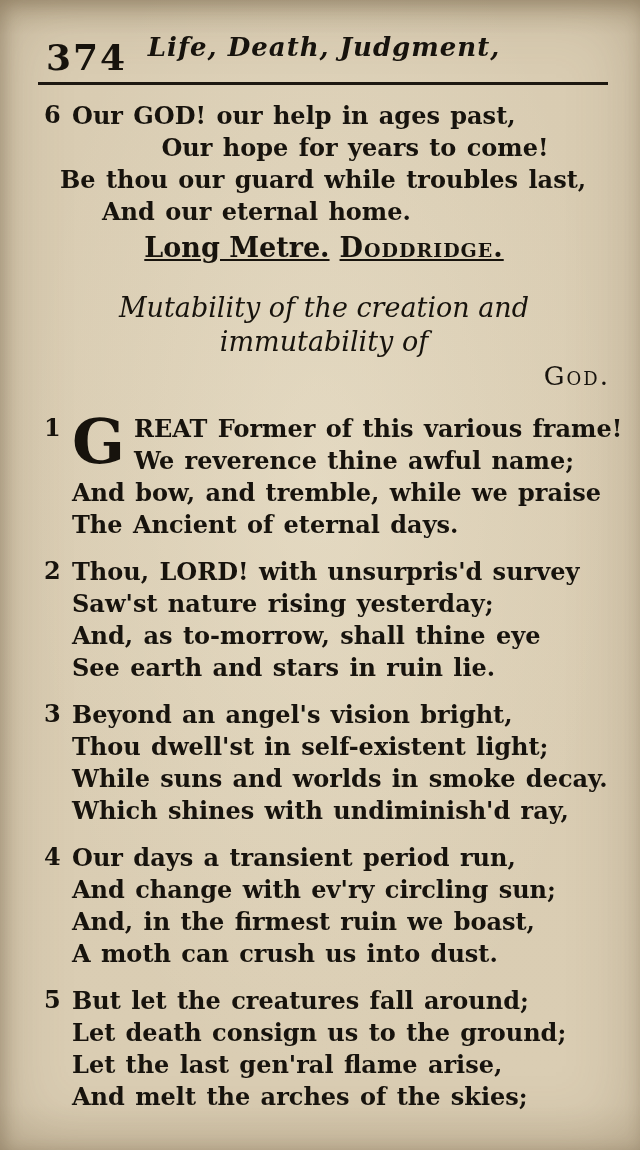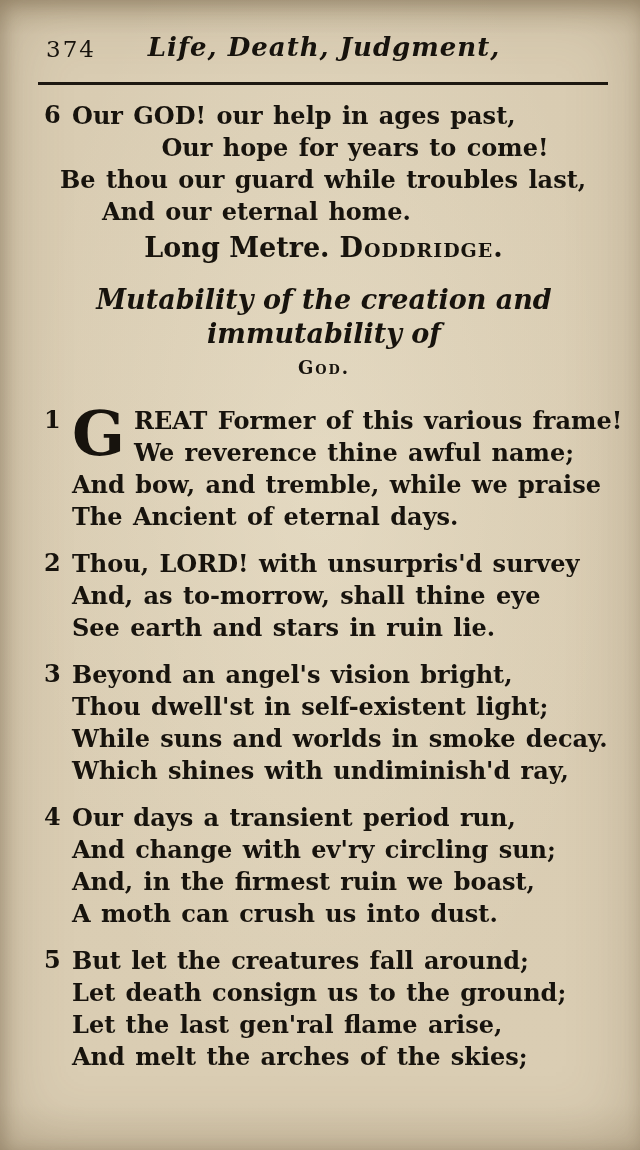--- a/index.html
+++ b/index.html
@@ -18,21 +18,21 @@
     box-sizing: border-box;
     padding: 30px 30px 0 38px;
     background:
       radial-gradient(ellipse at 50% 42%, rgba(255,250,232,0.28), rgba(0,0,0,0) 65%),
       linear-gradient(180deg, #c7b99d 0%, #d9ccb2 3%, #dacdb3 96%, #cfc1a6 100%);
     box-shadow: inset 0 0 70px rgba(92,72,42,0.28), inset 4px 4px 18px rgba(70,50,25,0.28);
   }
   .header { position: relative; height: 44px; }
   .page-num {
     position: absolute; left: 8px; top: 6px;
-    font-size: 23px; font-weight: normal; letter-spacing: 2px;
+    font-size: 36px; font-weight: bold; letter-spacing: 2px;
   }
   .running-header {
     display: block; text-align: center;
     font-style: italic; font-weight: bold;
     font-size: 26px; letter-spacing: 1px; padding-top: 2px;
   }
   .rule { height: 3px; background: #1d1811; margin: 8px 2px 0 0; }
 
   .verse { display: flex; margin-top: 15px; }
   .vnum {
@@ -51,30 +51,31 @@
   .pv0 { margin-left: 0; }
   .pv1 { margin-left: 28px; text-align: center; }
   .pv2 { margin-left: -12px; }
   .pv3 { margin-left: 30px; }
 
   .hymn-number {
     text-align: center;
     font-size: 44px; font-weight: bold;
     margin: 26px 0 4px 0; letter-spacing: 1px;
   }
-  .meter-line { text-align: center; font-size: 27px; font-weight: bold; margin-top: 4px; }
+  .meter-line { text-align: center; font-size: 27px; font-weight: bold; margin-top: 4px; text-decoration: underline; }
   .meter-label { margin-right: 10px; }
   .author-name { font-variant: small-caps; letter-spacing: 1px; }
   .subtitle {
-    text-align: center; font-style: italic; font-weight: bold;
-    font-size: 27px; line-height: 34px; margin-top: 20px;
+    text-align: center; font-style: italic; font-weight: normal;
+    font-size: 27px; line-height: 34px; margin-top: 28px;
   }
   .subtitle-god {
     font-style: normal; font-variant: small-caps; letter-spacing: 2px;
-    font-size: 18px;
+    font-size: 26px;
+    text-align: right;
   }
 
   .dropcap {
     float: left;
     font-size: 62px; line-height: 52px; font-weight: bold;
     margin: 3px 9px 0 0;
   }
   .verse-first { margin-top: 20px; }
 </style>
 </head>
@@ -116,20 +117,21 @@
       <div class="vline">We reverence thine awful name;</div>
       <div class="vline">And bow, and tremble, while we praise</div>
       <div class="vline">The Ancient of eternal days.</div>
     </div>
   </div>
 
   <div class="verse">
     <div class="vnum">2</div>
     <div class="vtext">
       <div class="vline">Thou, LORD! with unsurpris'd survey</div>
+      <div class="vline">Saw'st nature rising yesterday;</div>
       <div class="vline">And, as to-morrow, shall thine eye</div>
       <div class="vline">See earth and stars in ruin lie.</div>
     </div>
   </div>
 
   <div class="verse">
     <div class="vnum">3</div>
     <div class="vtext">
       <div class="vline">Beyond an angel's vision bright,</div>
       <div class="vline">Thou dwell'st in self-existent light;</div>

